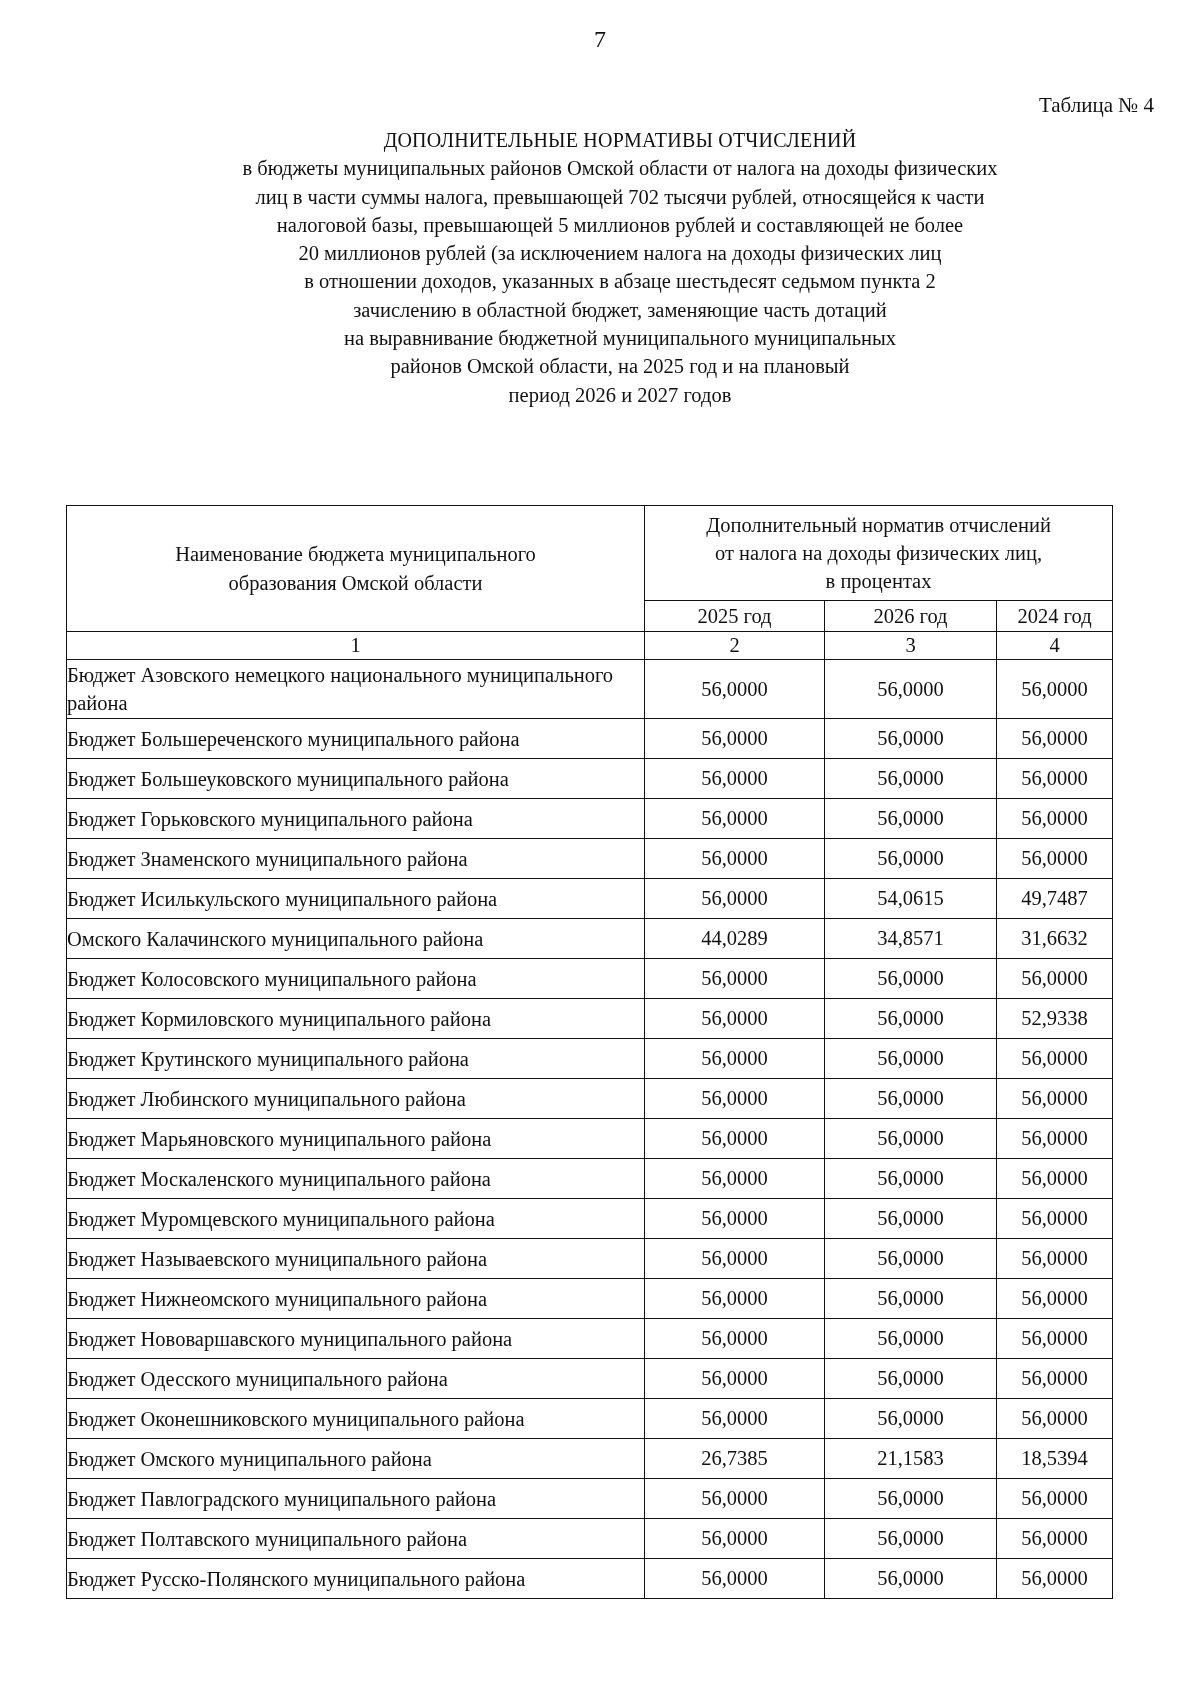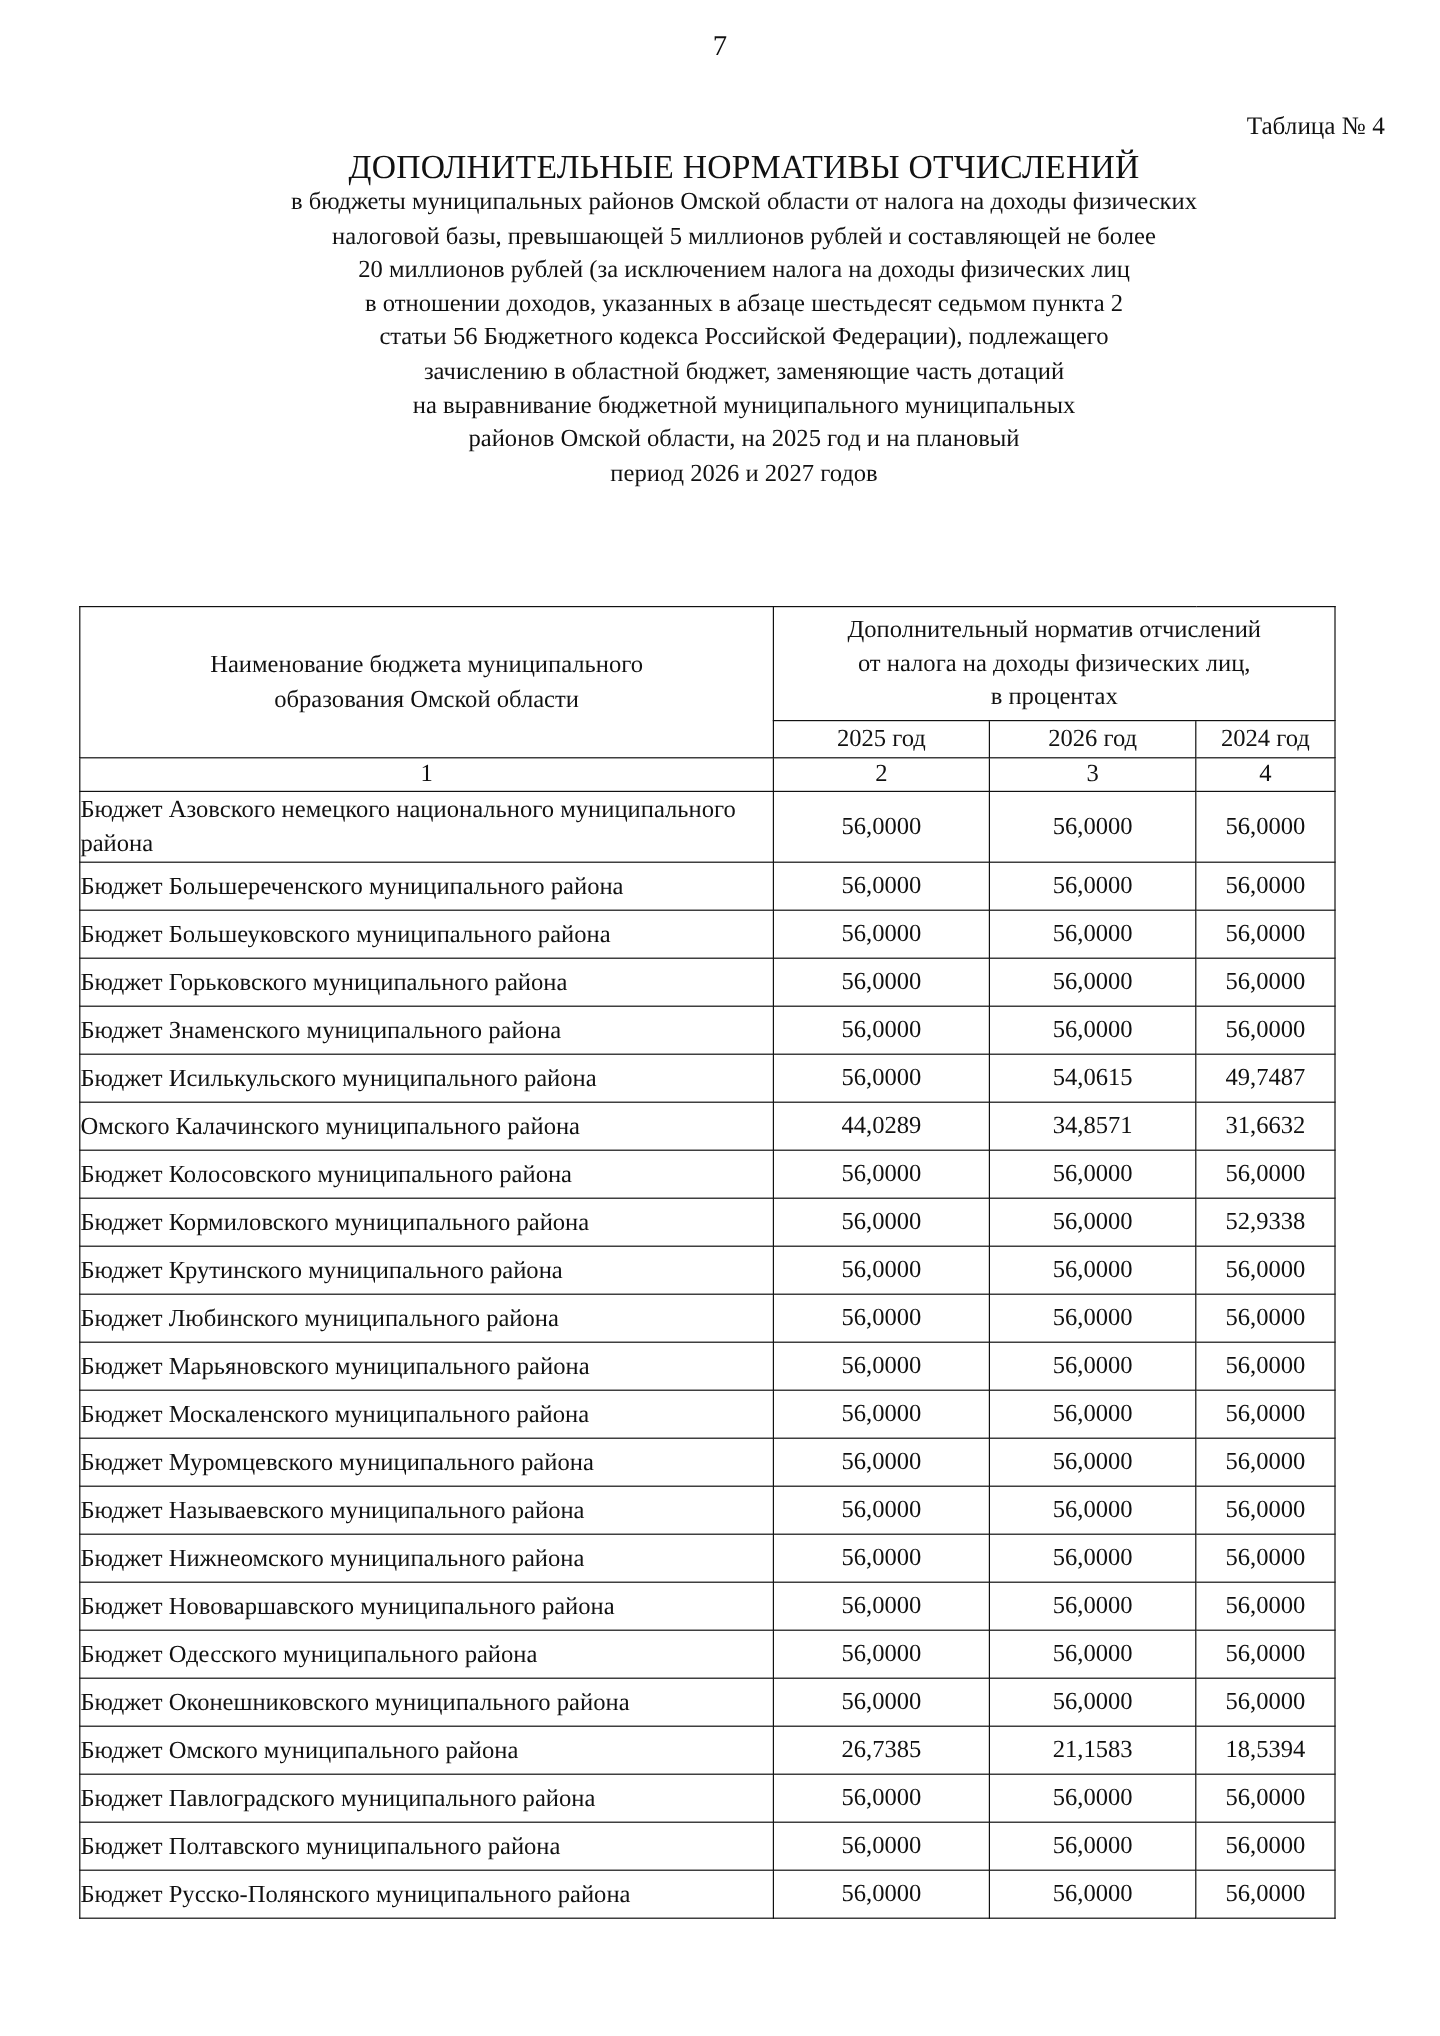--- a/index.html
+++ b/index.html
@@ -3,21 +3,21 @@
 <meta charset="utf-8">
 <style>
   html, body { margin: 0; padding: 0; background: #ffffff; }
   body {
     width: 1200px; height: 1697px; position: relative; overflow: hidden;
     font-family: "Liberation Serif", "DejaVu Serif", serif; color: #111;
   }
   .page-number { position: absolute; top: 26px; left: 0; width: 1200px; text-align: center; font-size: 24px; }
   .table-label { position: absolute; top: 93px; right: 46px; font-size: 21px; text-align: right; }
   .title-block { position: absolute; top: 126px; left: 140px; width: 960px; text-align: center; font-size: 20.5px; line-height: 28.3px; }
-  .title-block .main-title { font-size: 28px; letter-spacing: 0.2px; }
+  .title-block .main-title { font-size: 20px; letter-spacing: 0.2px; }
   table.data-table {
     position: absolute; top: 505px; left: 66px; width: 1046px;
     border-collapse: collapse; table-layout: fixed; font-size: 20.5px;
   }
   table.data-table td, table.data-table th {
     border: 1.6px solid #111; padding: 0; font-weight: normal;
   }
   col.c1 { width: 578px; } col.c2 { width: 180px; } col.c3 { width: 172px; } col.c4 { width: 116px; }
   .hdr-name { text-align: center; line-height: 29px; height: 125px; vertical-align: middle; padding-top: 8px; }
   .hdr-group { text-align: center; line-height: 28px; height: 92px; vertical-align: middle; }
@@ -30,24 +30,24 @@
 </style>
 </head>
 <body>
 
 <div class="page-number">7</div>
 <div class="table-label">Таблица № 4</div>
 
 <div class="title-block">
   <div class="main-title">ДОПОЛНИТЕЛЬНЫЕ НОРМАТИВЫ ОТЧИСЛЕНИЙ</div>
   <div>в бюджеты муниципальных районов Омской области от налога на доходы физических</div>
+  <div>лиц в части суммы налога, превышающей 702 тысячи рублей, относящейся к части</div>
   <div>налоговой базы, превышающей 5 миллионов рублей и составляющей не более</div>
   <div>20 миллионов рублей (за исключением налога на доходы физических лиц</div>
   <div>в отношении доходов, указанных в абзаце шестьдесят седьмом пункта 2</div>
-  <div>статьи 56 Бюджетного кодекса Российской Федерации), подлежащего</div>
   <div>зачислению  в  областной бюджет, заменяющие  часть  дотаций</div>
   <div>на выравнивание бюджетной муниципального муниципальных</div>
   <div>районов Омской области, на 2025 год и на плановый</div>
   <div>период 2026 и 2027 годов</div>
 </div>
 
 <table class="data-table">
   <colgroup>
       <col class="c1">
       <col class="c2">

